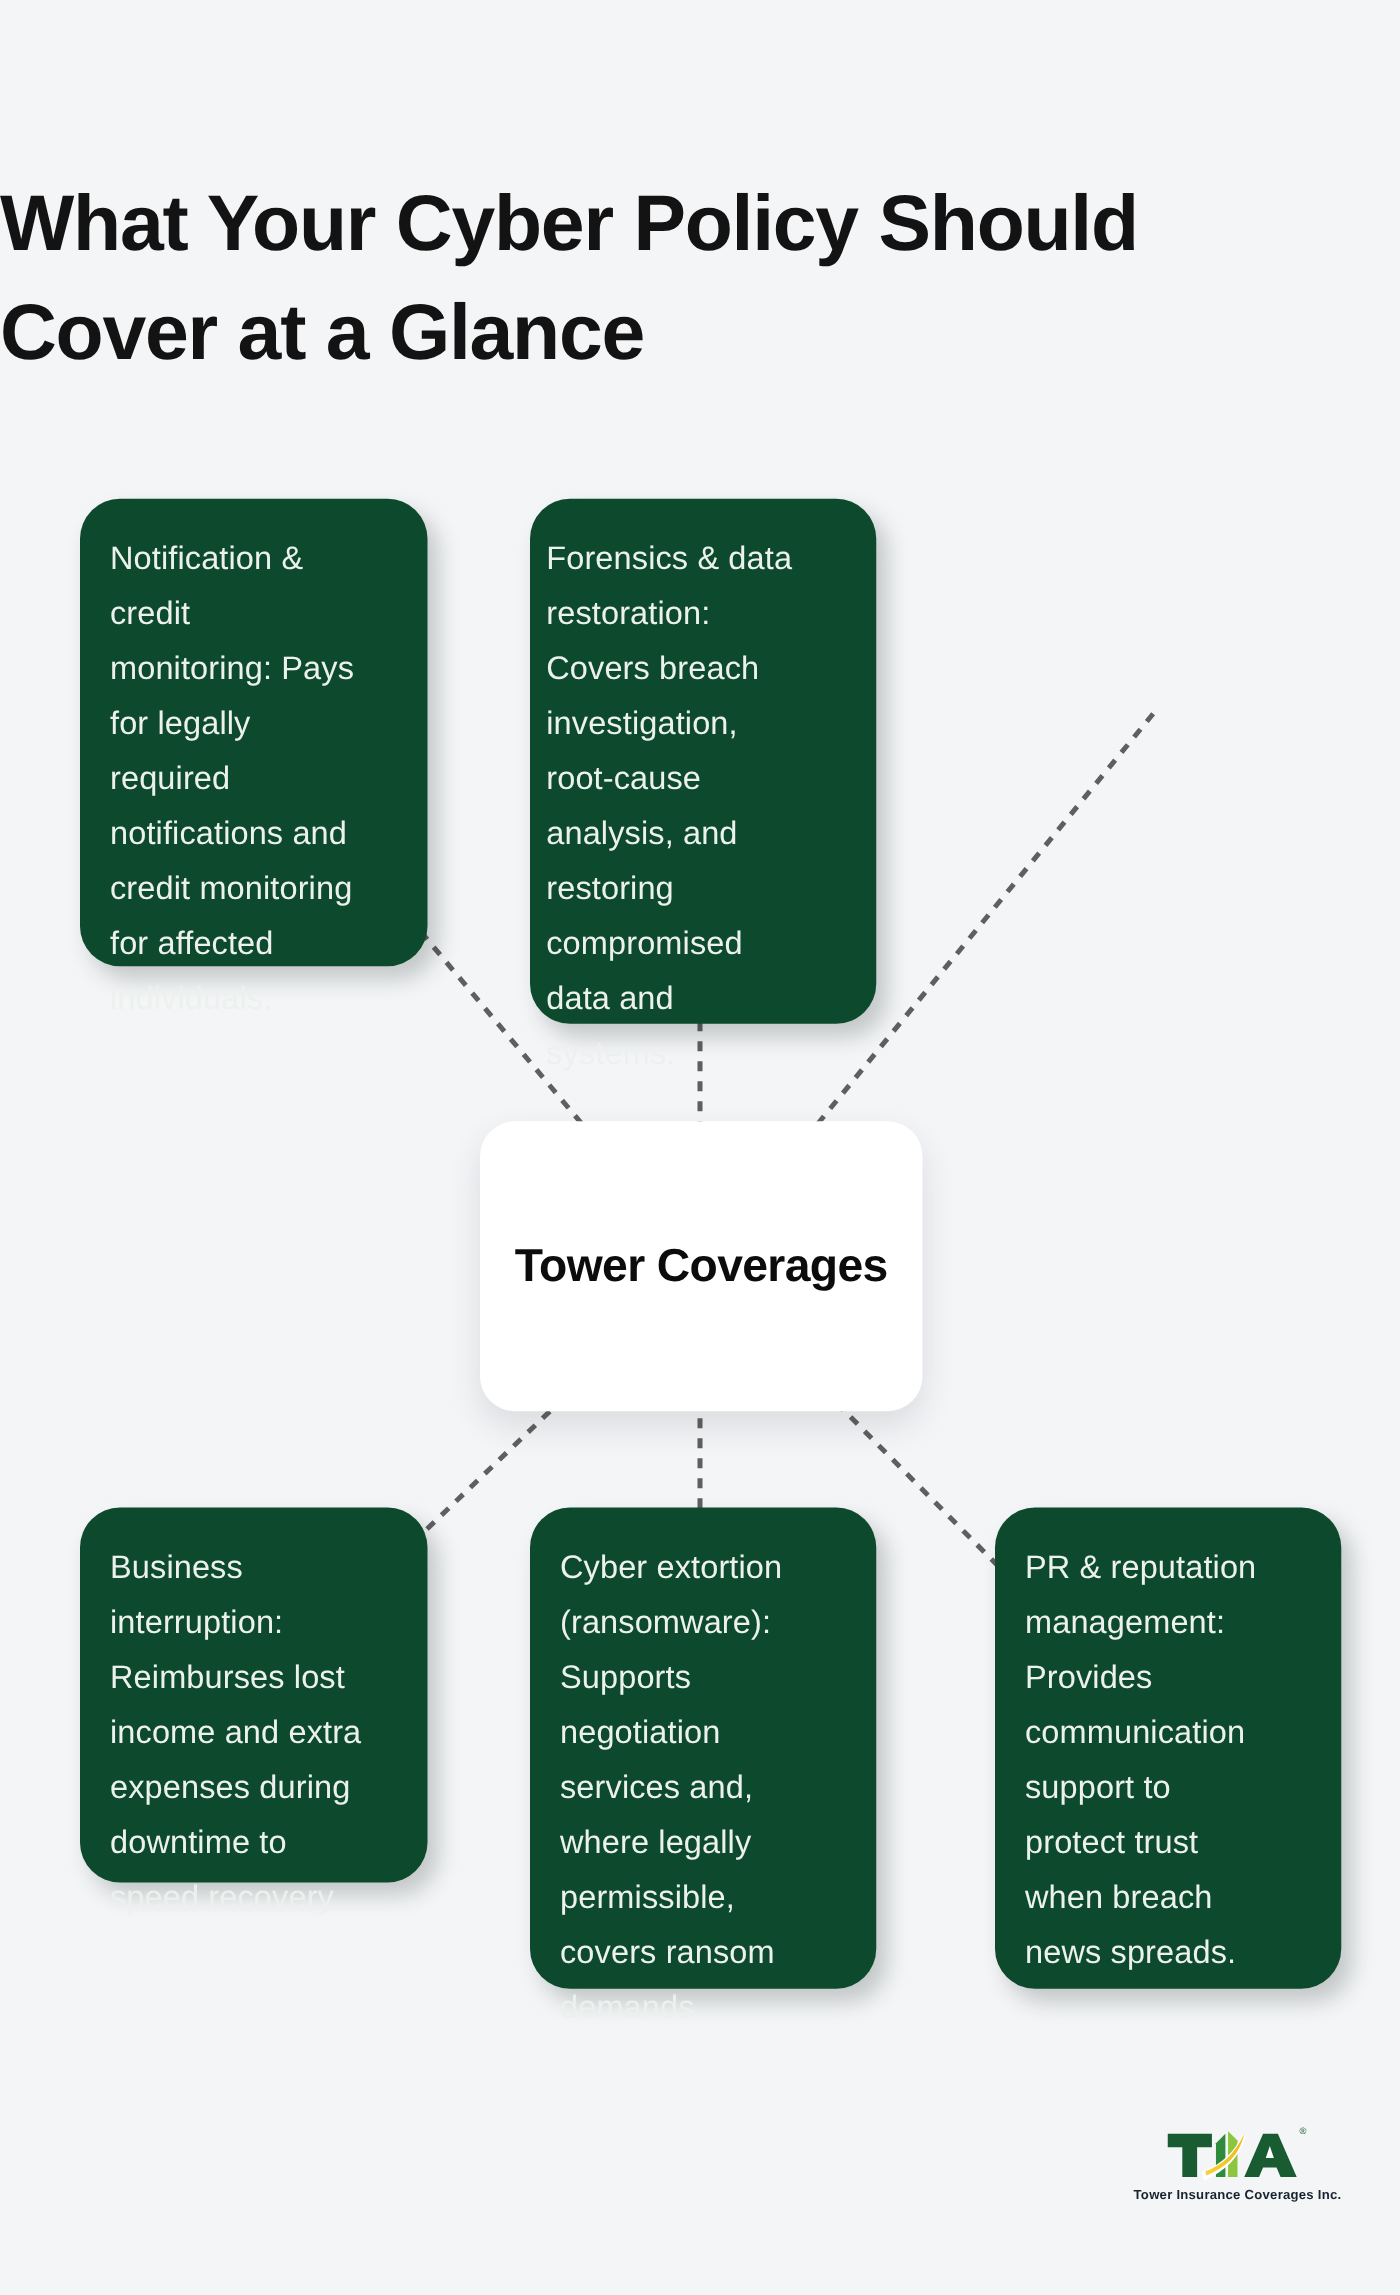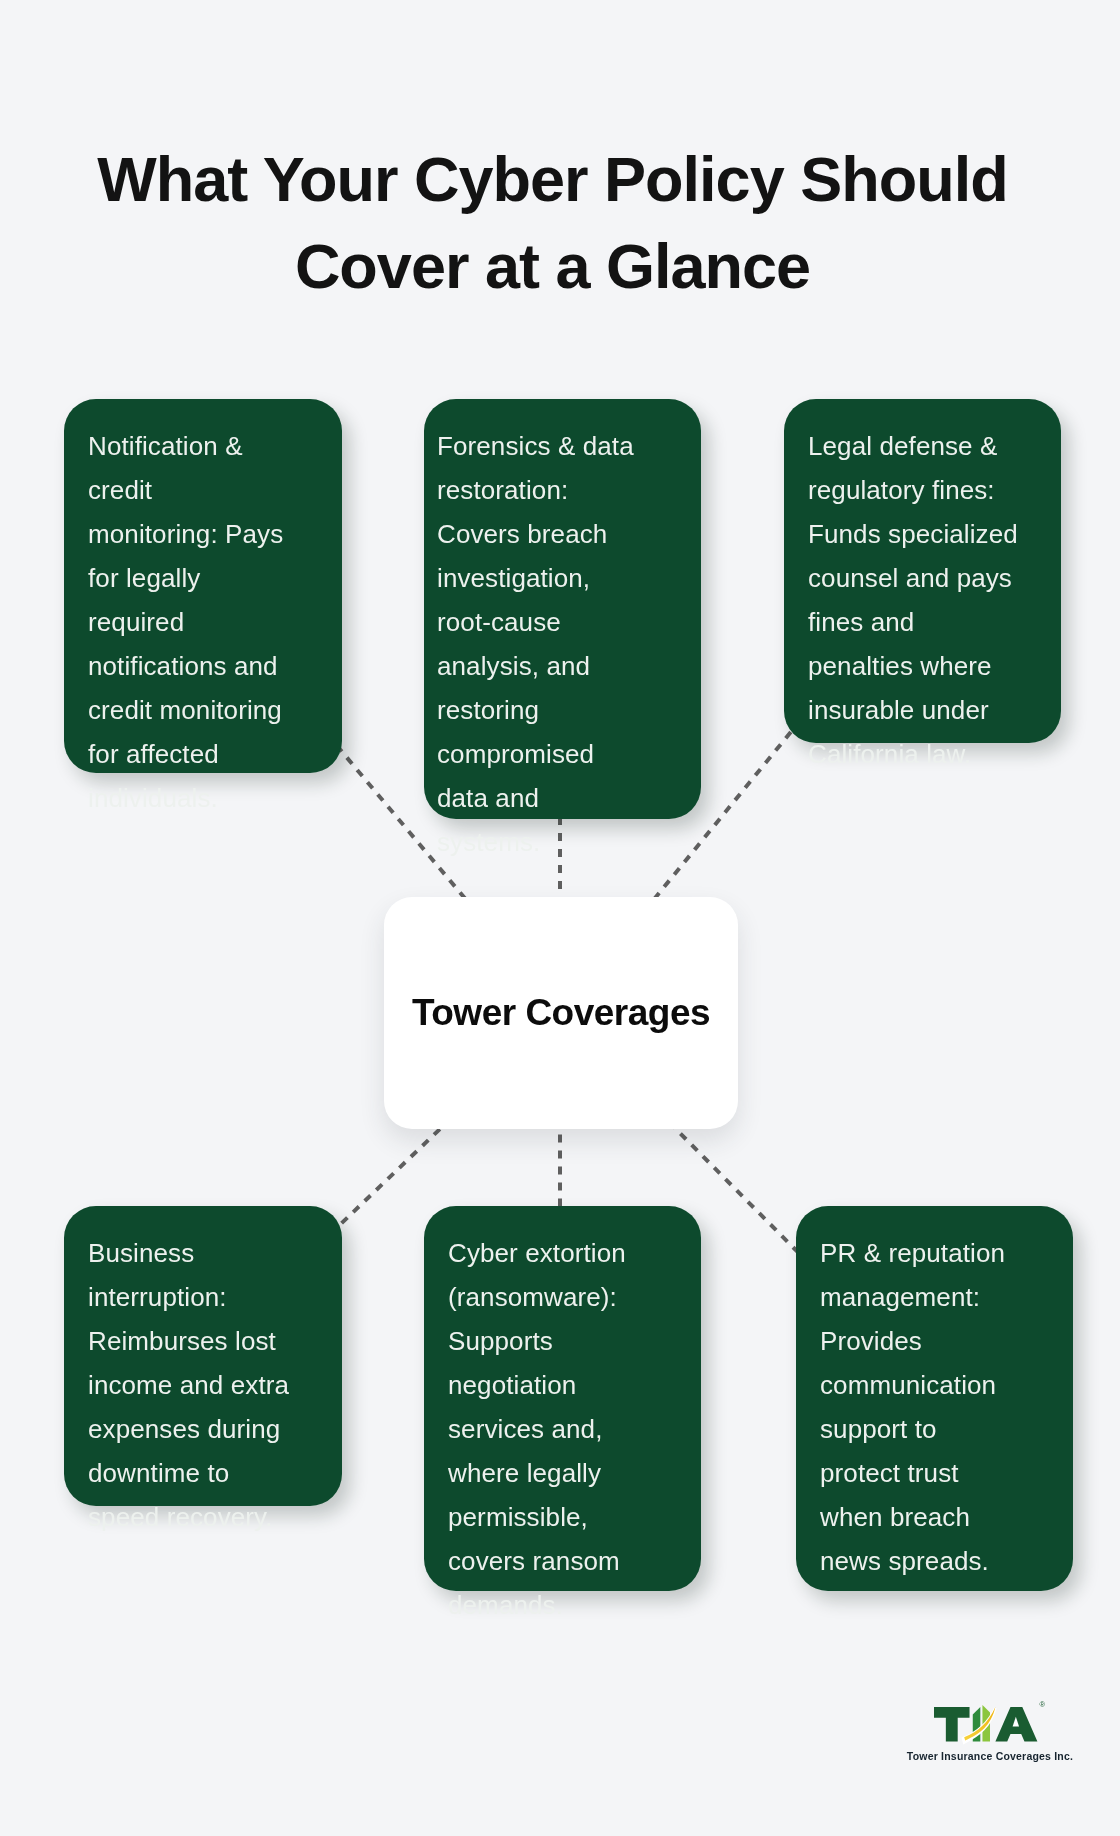--- a/index.html
+++ b/index.html
@@ -7,21 +7,21 @@
     position:relative;
     width:1120px;height:1836px;
     margin:0 auto;
     background:#f4f5f7;
     overflow:hidden;
     font-family:"Liberation Sans", sans-serif;
   }
   .title{
     position:absolute;
     top:94px;left:0;right:15px;
-    text-align:center;
+    text-align:left;
     font-size:63px;
     line-height:87px;
     font-weight:700;
     letter-spacing:-1px;
     color:#131313;
     white-space:pre-line;
     z-index:2;
   }
   .connectors{
     position:absolute;top:0;left:0;
@@ -120,30 +120,20 @@
 Covers breach
 investigation,
 root-cause
 analysis, and
 restoring
 compromised
 data and
 systems.</p>
   </div>
 
-  <div class="card card-legal">
-    <p>Legal defense &amp;
-regulatory fines:
-Funds specialized
-counsel and pays
-fines and
-penalties where
-insurable under
-California law.</p>
-  </div>
 
   <div class="card card-business">
     <p>Business
 interruption:
 Reimburses lost
 income and extra
 expenses during
 downtime to
 speed recovery.</p>
   </div>

